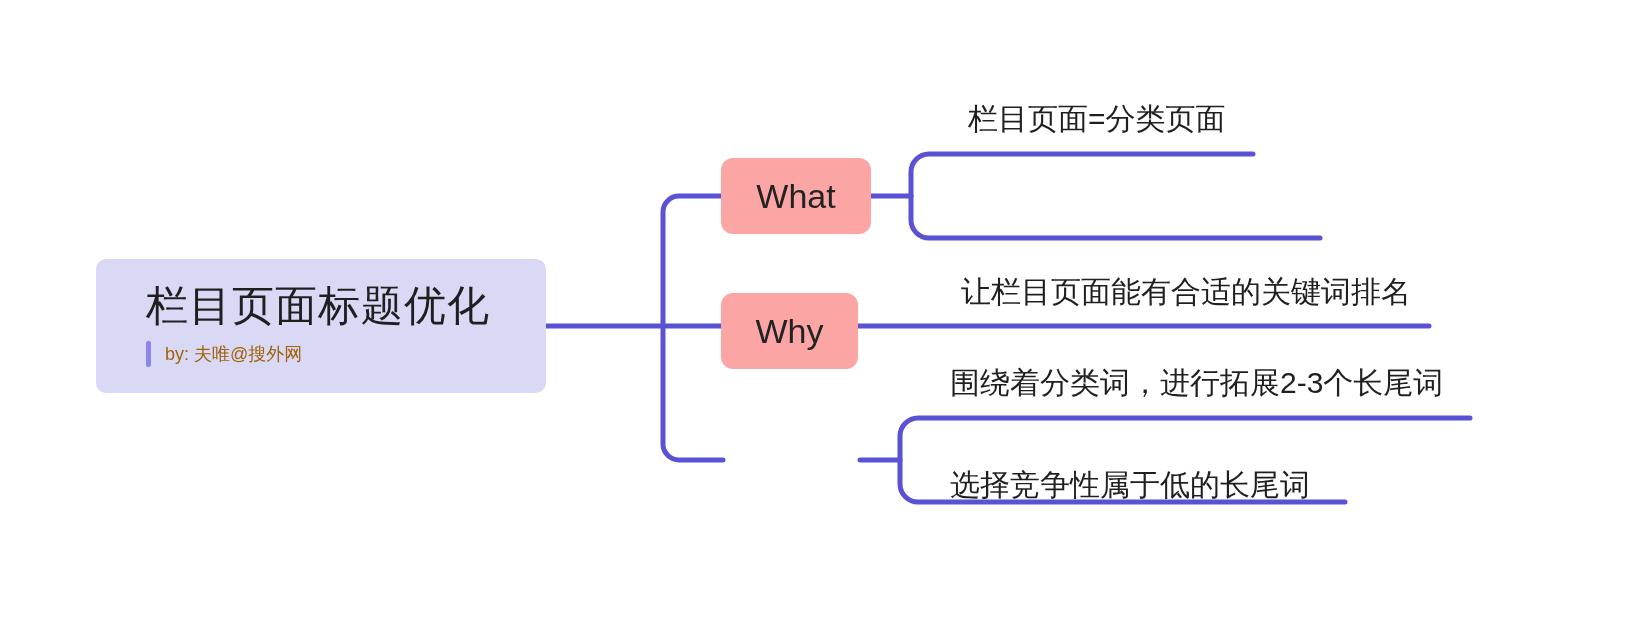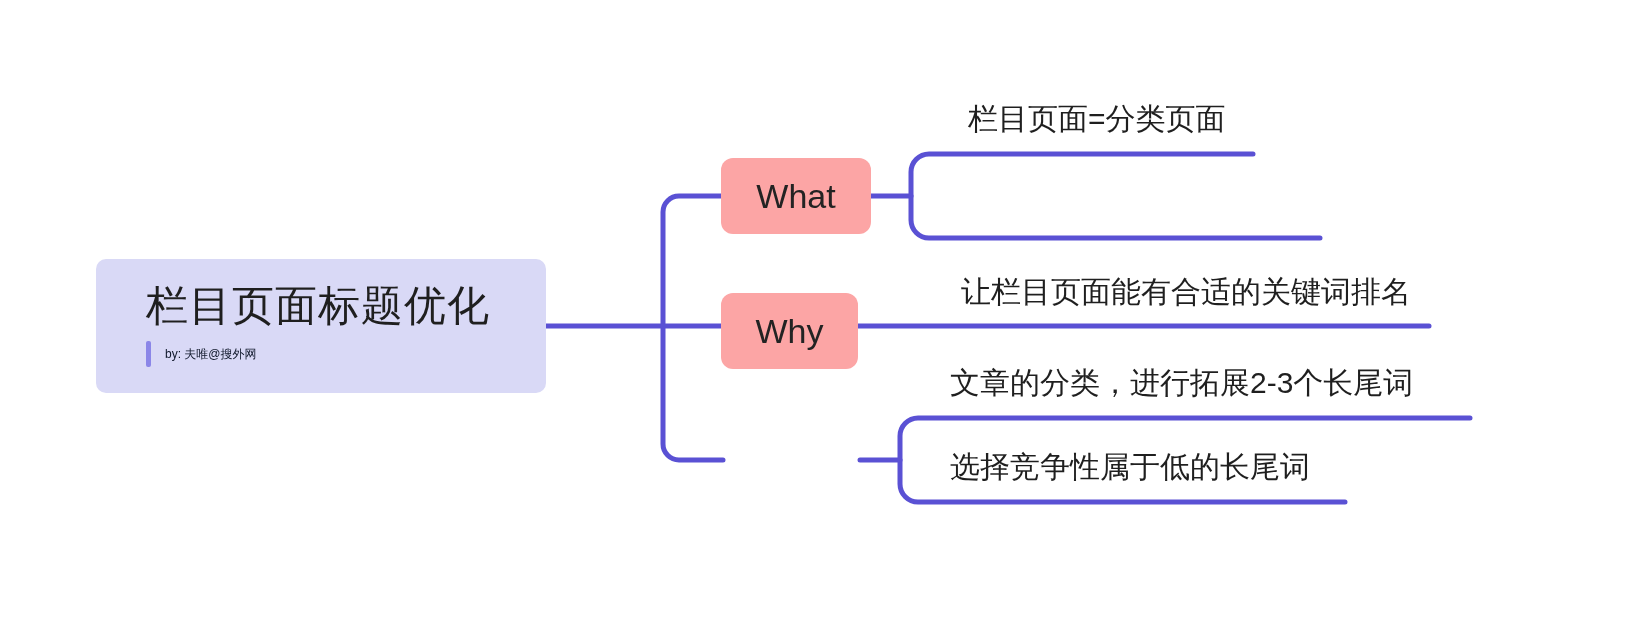--- a/index.html
+++ b/index.html
@@ -53,22 +53,22 @@
     margin-top: 10px;
   }
   .root-sub-bar {
     width: 5px;
     height: 26px;
     background: #8b86e8;
     border-radius: 2px;
     margin-right: 14px;
   }
   .root-sub {
-    font-size: 12px;
-    color: #0f172a;
+    font-size: 18px;
+    color: #a16207;
     white-space: nowrap;
   }
 
   
   .branch-node {
     position: absolute;
     background: #fca5a5;
     border-radius: 12px;
     display: flex;
     align-items: center;
@@ -139,20 +139,20 @@
   <div class="branch-node" style="left:721px; top:293px; width:137px; height:76px;">
     <span class="branch-label">Why</span>
   </div>
 
   <div class="leaf-node" style="left:954px; top:277px;margin-left:7px;">
     <span class="leaf-text">让栏目页面能有合适的关键词排名</span>
   </div>
 
 
   <div class="leaf-node" style="left:950px; top:368px;">
-    <span class="leaf-text">文章的分类，进行拓展2-3个长尾词</span>
+    <span class="leaf-text">围绕着分类词，进行拓展2-3个长尾词</span>
   </div>
 
-  <div class="leaf-node" style="left:950px; top:452px;">
+  <div class="leaf-node" style="left:950px; top:470px;">
     <span class="leaf-text">选择竞争性属于低的长尾词</span>
   </div>
 
 </div>
 
 </body></html>

